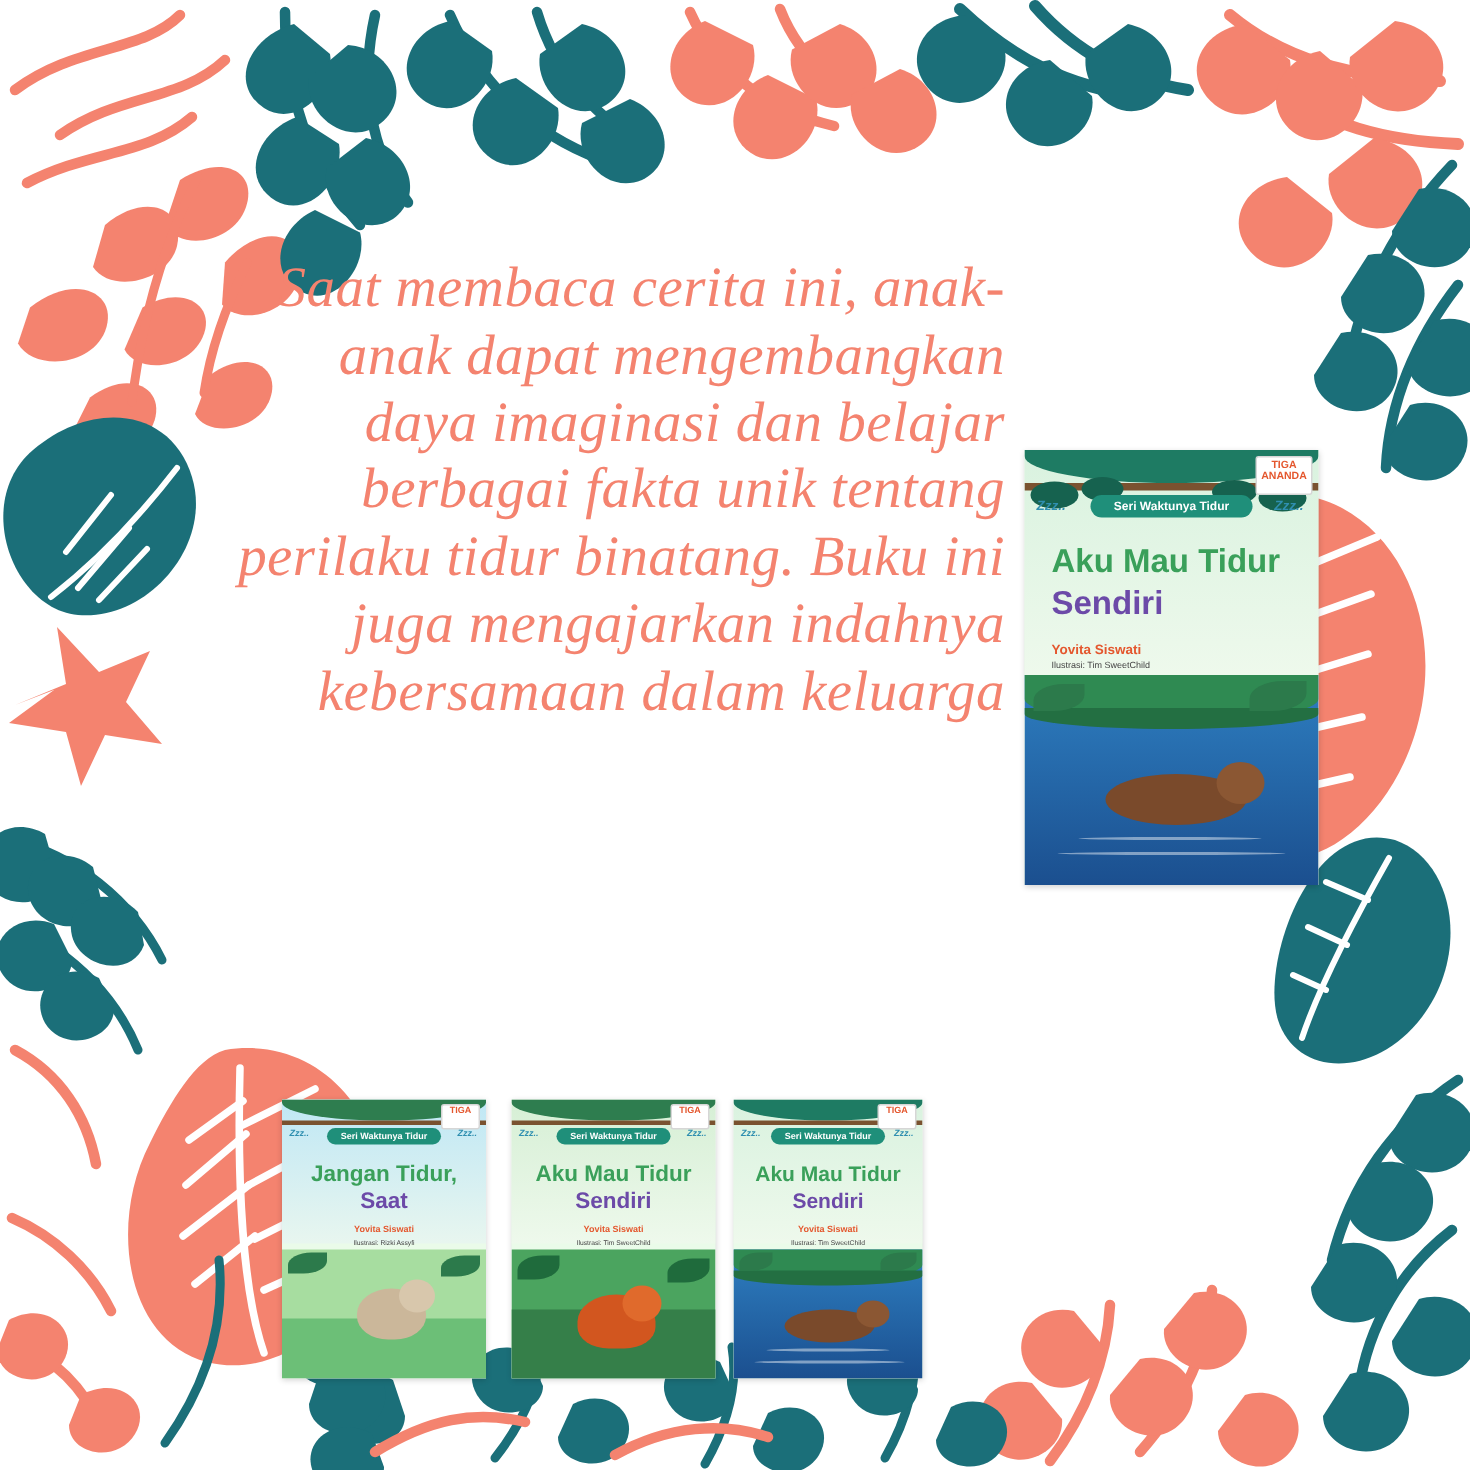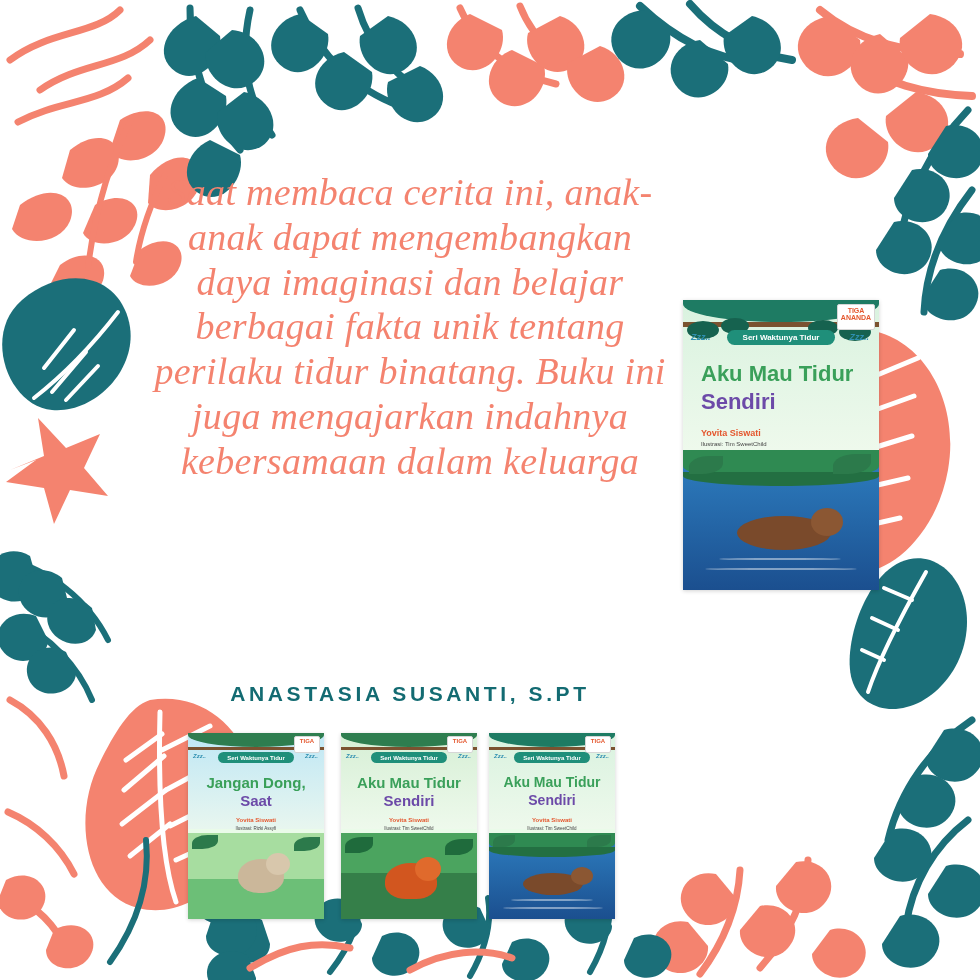--- a/index.html
+++ b/index.html
@@ -28,21 +28,21 @@
     width: 980px; height: 980px;
     pointer-events: none;
   }
 
   
   .quote {
     position: absolute;
     left: 150px;
     top: 170px;
     width: 520px;
-    text-align: center;
+    text-align: right;
     font-family: "Liberation Serif", serif;
     font-style: italic;
     font-size: 38px;
     line-height: 1.18;
     color: #f4836f;
     letter-spacing: 0.3px;
   }
 
   .author {
     position: absolute;
@@ -399,21 +399,20 @@
 
       <g stroke="#f4836f" stroke-width="7">
         <path d="M250 968 C 286 946, 316 940, 350 948"></path>
         <path d="M410 970 C 446 950, 482 948, 512 958"></path>
       </g>
     </g>
   </svg>
 
   <div class="quote">Saat membaca cerita ini, anak-anak dapat mengembangkan daya imaginasi dan belajar berbagai fakta unik tentang perilaku tidur binatang. Buku ini juga mengajarkan indahnya kebersamaan dalam keluarga</div>
 
-  <div class="author">ANASTASIA SUSANTI, S.PT</div>
 
   <div class="cover" style="left:683px; top:300px; width:196px; height:290px;">
     <div class="sky" style="height:150px;"></div>
     <div class="canopy" style="height:22px; border-radius:0 0 50% 50%/0 0 18px 18px;"></div>
     <div class="branch" style="top:22px; height:5px;"></div>
     <svg style="position:absolute; left:0; top:0; width:196px; height:60px;" xmlns="http://www.w3.org/2000/svg">
       <g fill="#16624f">
         <ellipse cx="20" cy="30" rx="16" ry="9"></ellipse>
         <ellipse cx="52" cy="26" rx="14" ry="8"></ellipse>
         <ellipse cx="140" cy="28" rx="15" ry="8"></ellipse>
@@ -447,21 +446,21 @@
   </div>
 
   <div class="cover" style="left:188px; top:733px; width:136px; height:186px;">
     <div class="sky" style="height:96px; background:linear-gradient(#bfe7f5,#e8f6ef);"></div>
     <div class="canopy" style="height:14px; background:#2e7d4f; border-radius:0 0 50% 50%/0 0 12px 12px;"></div>
     <div class="branch" style="top:14px; height:3px;"></div>
     <div class="logo" style="top:3px; width:24px; height:14px; font-size:6px; padding-top:1px;">TIGA</div>
     <div class="zzz" style="left:5px; top:20px; font-size:6px;">Zzz..</div>
     <div class="zzz" style="right:6px; top:20px; font-size:6px;">Zzz..</div>
     <div class="band" style="top:19px; width:76px; height:11px; font-size:6px;">Seri Waktunya Tidur</div>
-    <div class="title" style="top:42px; font-size:15px; color:#3aa05a;">Jangan Dong,</div>
+    <div class="title" style="top:42px; font-size:15px; color:#3aa05a;">Jangan Tidur,</div>
     <div class="title" style="top:60px; font-size:15px; color:#6c4aa8;">Saat</div>
     <div class="author-line" style="top:84px; font-size:6px;">Yovita Siswati</div>
     <div class="illus-line" style="top:93px; font-size:4.5px;">Ilustrasi: Rizki Assyfi</div>
     <div class="scene" style="height:86px;">
       <div class="hill" style="top:0; height:60px; background:#a7dda0; border-radius:0 0 0 0;"></div>
       <div class="hill2" style="top:46px; height:40px;"></div>
       <div class="sloth" style="left:50px; top:26px; width:46px; height:34px;"></div>
       <div class="sloth-head" style="left:78px; top:20px; width:24px; height:22px;"></div>
       <div class="leafshape" style="left:4px; top:2px; width:26px; height:14px;"></div>
       <div class="leafshape" style="right:4px; top:4px; width:26px; height:14px;"></div>

